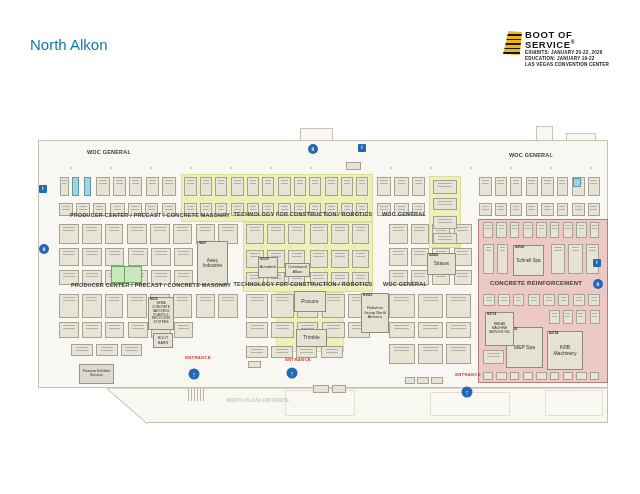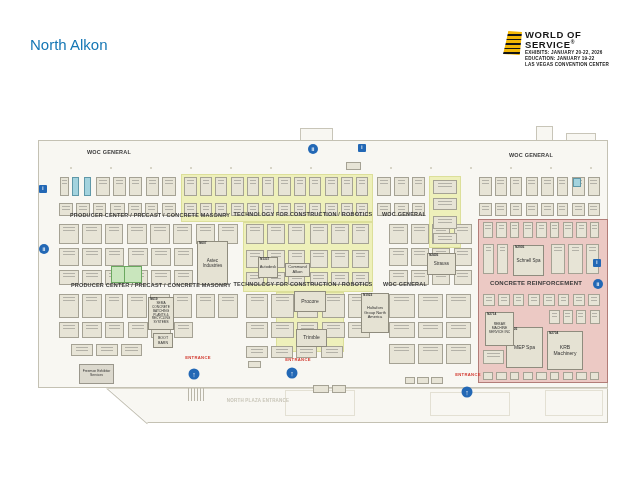--- a/index.html
+++ b/index.html
@@ -67,21 +67,21 @@
 </style>
 </head>
 <body>
 
 <div id="screen">
   <div id="page-title">North Alkon</div>
 
   <div id="logo">
     <div id="logo-icon"></div>
     <div id="logo-text">
-      <div class="logo-big">WORLD OF</div>
+      <div class="logo-big">BOOT OF</div>
       <div class="logo-big"><span>SERVICE</span><span style="font-size:5px;vertical-align:top;">®</span></div>
       <div id="logo-subs">
           <div class="logo-sub">EXHIBITS: JANUARY 20-22, 2026</div>
           <div class="logo-sub">EDUCATION: JANUARY 19-22</div>
           <div class="logo-sub">LAS VEGAS CONVENTION CENTER</div>
         </div>
     </div>
   </div>
 
   <div id="map-rooms">

